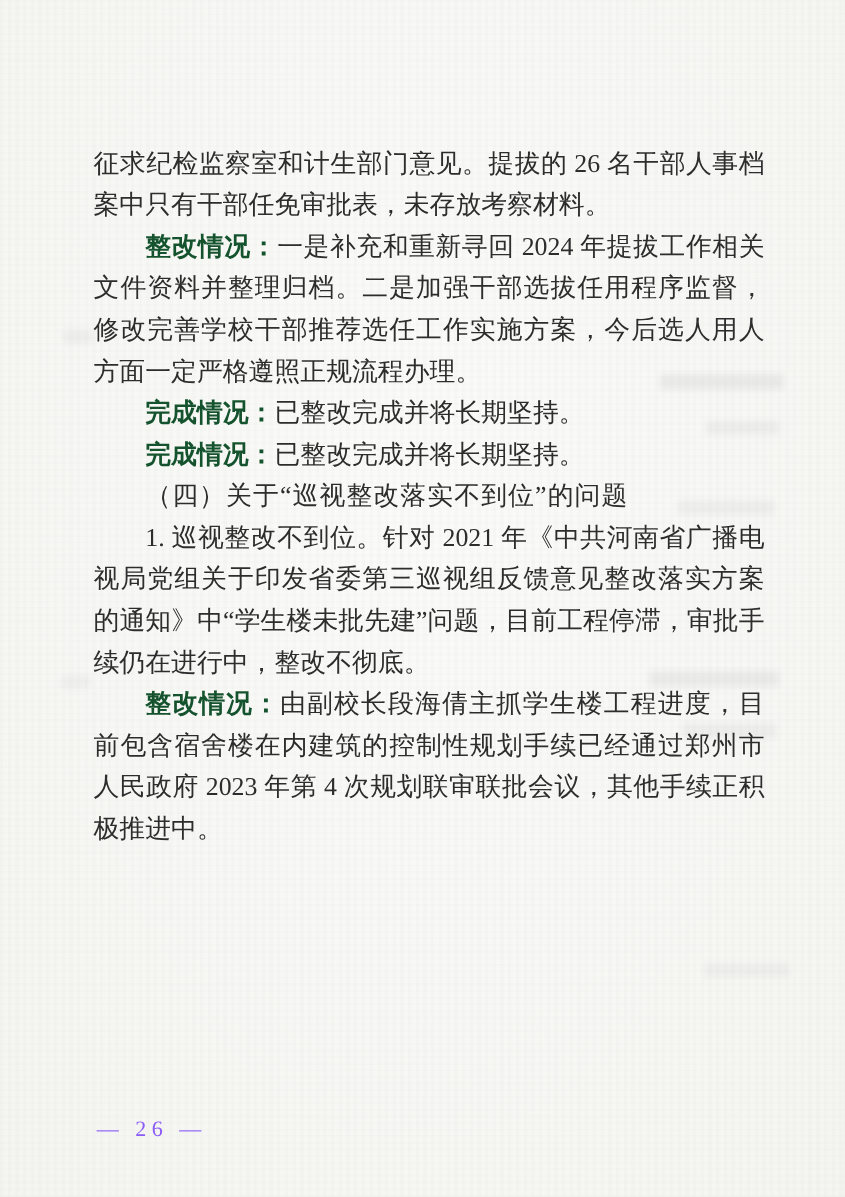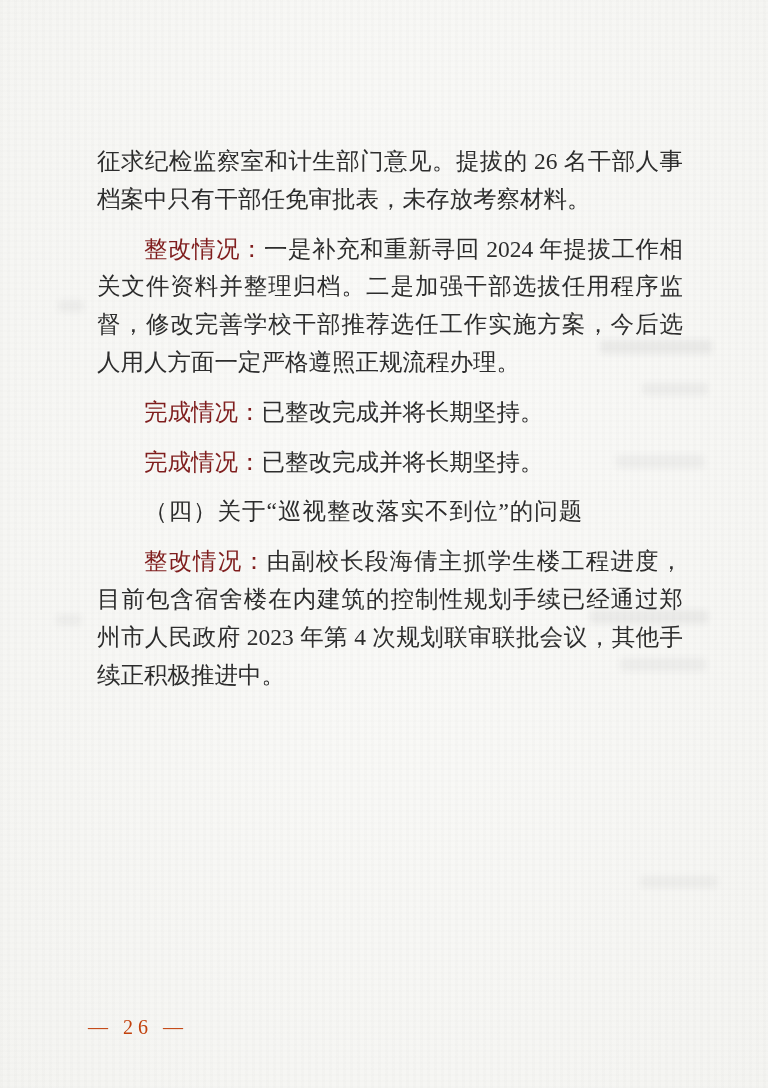--- a/index.html
+++ b/index.html
@@ -38,41 +38,41 @@
     position: absolute;
     left: 85px;
     top: 131px;
     width: 610px;
     color: #2d2d2d;
     font-size: 23.5px;
     line-height: 37.8px;
     text-align: justify;
   }
   p.para {
-    margin: 12px;
+    margin: 0;
     padding: 0;
     word-break: break-all;
     text-align: justify;
   }
   p.indent {
     text-indent: 2em;
   }
   .label {
-    font-weight: normal;
-    color: #7f1d1d;
+    font-weight: bold;
+    color: #14532d;
   }
   p.section-heading {
     letter-spacing: 1px;
   }
   .page-footer {
     position: absolute;
     left: 88px;
     top: 1016px;
     font-size: 20px;
-    color: #c2410c;
+    color: #8b5cf6;
     letter-spacing: 5px;
   }
 </style>
 </head>
 <body>
 
 <div class="page">
 
   <div class="scan-texture"></div>
 
@@ -92,20 +92,21 @@
     <p class="para indent"><span class="label">整改情况：</span><span>一是补充和重新寻回 2024 年提拔工作相关文件资料并整理归档。二是加强干部选拔任用程序监督，修改完善学校干部推荐选任工作实施方案，今后选人用人方面一定严格遵照正规流程办理。</span></p>
 
     <p class="para indent"><span class="label">完成情况：</span><span>已整改完成并将长期坚持。</span></p>
 
 
 
     <p class="para indent"><span class="label">完成情况：</span><span>已整改完成并将长期坚持。</span></p>
 
     <p class="para indent section-heading"><span class="label"></span><span>（四）关于“巡视整改落实不到位”的问题</span></p>
 
+    <p class="para indent"><span class="label"></span><span>1. 巡视整改不到位。针对 2021 年《中共河南省广播电视局党组关于印发省委第三巡视组反馈意见整改落实方案的通知》中“学生楼未批先建”问题，目前工程停滞，审批手续仍在进行中，整改不彻底。</span></p>
 
     <p class="para indent"><span class="label">整改情况：</span><span>由副校长段海倩主抓学生楼工程进度，目前包含宿舍楼在内建筑的控制性规划手续已经通过郑州市人民政府 2023 年第 4 次规划联审联批会议，其他手续正积极推进中。</span></p>
 
   </main>
 
   <footer class="page-footer">
     <span>— 26 —</span>
   </footer>
 
 </div>

